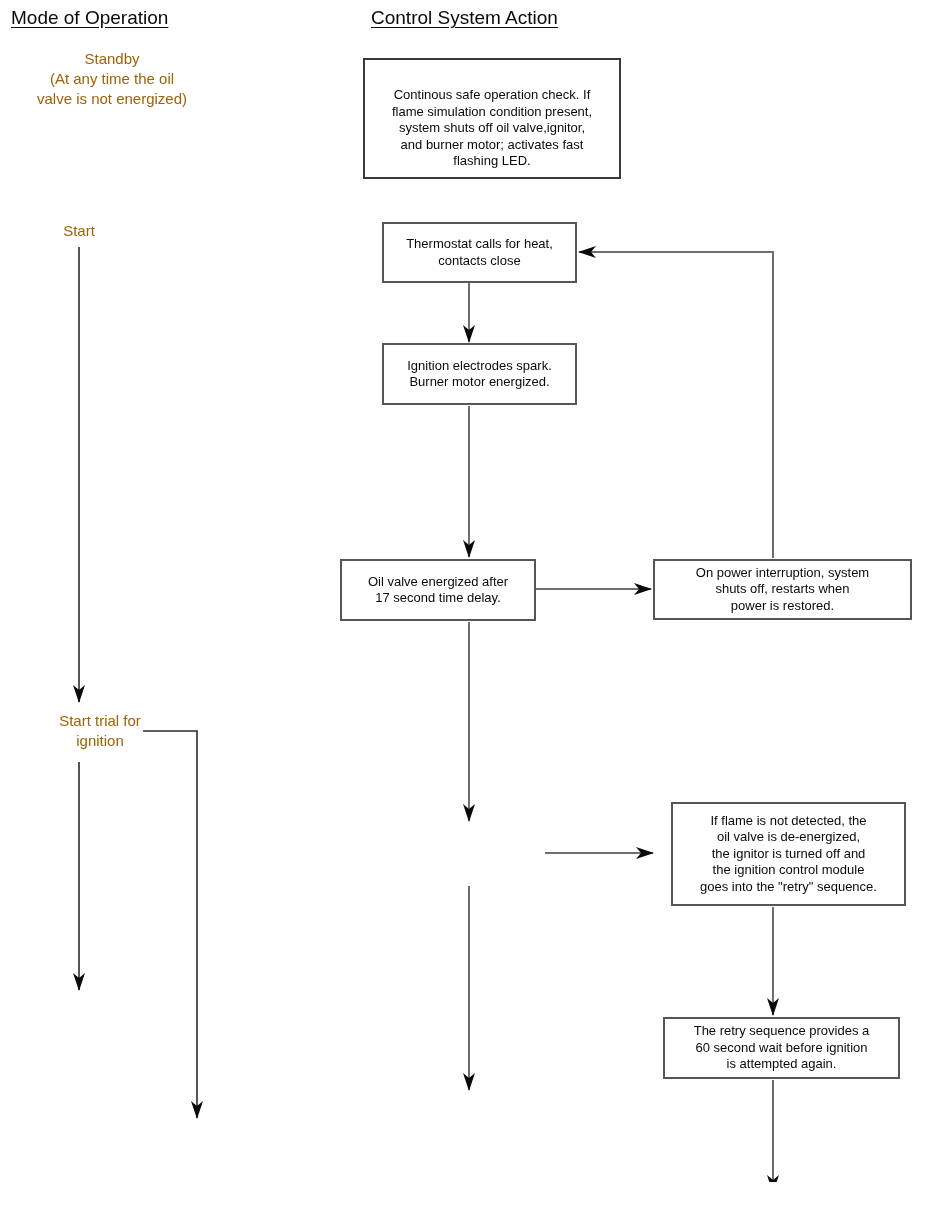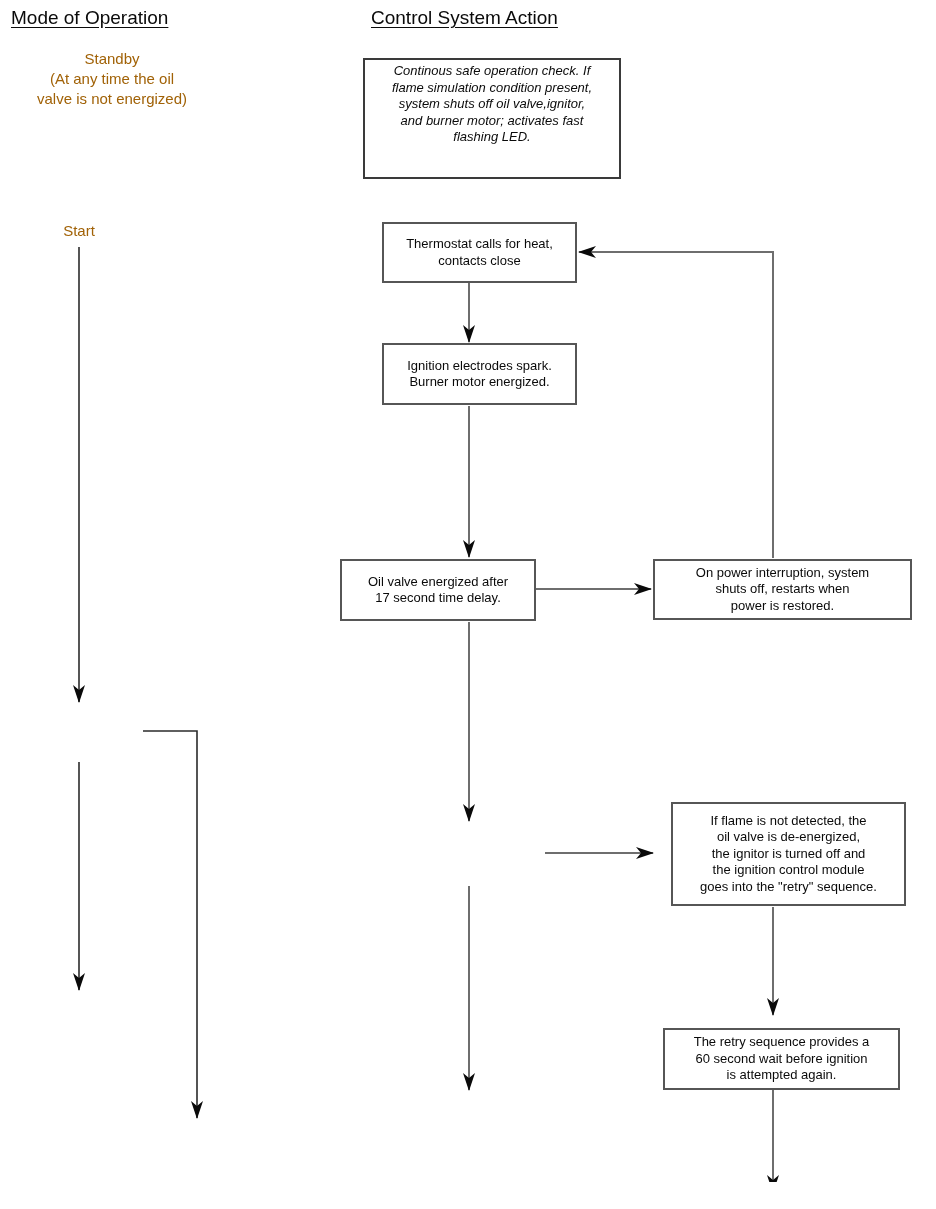--- a/index.html
+++ b/index.html
@@ -42,23 +42,22 @@
     justify-content: center;
     text-align: center;
     font-size: 13px;
     line-height: 16.5px;
     white-space: pre-line;
     color: #0a0a0a;
     padding: 2px 6px;
   }
   .box.top-align {
     align-items: flex-start;
-    padding-top: 3px;
+    padding-top: 27px;
     border-color: #3a3a3a;
-    font-style: italic;
   }
   .connectors {
     position: absolute;
     left: 0;
     top: 0;
     width: 936px;
     height: 1209px;
     pointer-events: none;
   }
   .connectors line, .connectors polyline {
@@ -101,37 +100,39 @@
     <line x1="773" y1="1080" x2="773" y2="1192" marker-end="url(#arrow)"></line>
   </svg>
 
   <div class="header" style="left:11px; top:7px;">Mode of Operation</div>
   <div class="header" style="left:371px; top:7px;">Control System Action</div>
 
   <div class="label" style="left:12px; top:49px; width:200px;">Standby
 (At any time the oil
 valve is not energized)</div>
   <div class="label" style="left:39px; top:221px; width:80px;">Start</div>
+  <div class="label" style="left:30px; top:711px; width:140px;">Start trial for
+ignition</div>
 
   <div class="box top-align" style="left:363px; top:58px; width:258px; height:121px;">Continous safe operation check. If
 flame simulation condition present,
 system shuts off oil valve,ignitor,
 and burner motor; activates fast
 flashing LED.</div>
   <div class="box" style="left:382px; top:222px; width:195px; height:61px;">Thermostat calls for heat,
 contacts close</div>
   <div class="box" style="left:382px; top:343px; width:195px; height:62px;">Ignition electrodes spark.
 Burner motor energized.</div>
   <div class="box" style="left:340px; top:559px; width:196px; height:62px;">Oil valve energized after
 17 second time delay.</div>
   <div class="box" style="left:653px; top:559px; width:259px; height:61px;">On power interruption, system
 shuts off, restarts when
 power is restored.</div>
   <div class="box" style="left:671px; top:802px; width:235px; height:104px;">If flame is not detected, the
 oil valve is de-energized,
 the ignitor is turned off and
 the ignition control module
 goes into the "retry" sequence.</div>
-  <div class="box" style="left:663px; top:1017px; width:237px; height:62px;margin-top:11px;">The retry sequence provides a
+  <div class="box" style="left:663px; top:1017px; width:237px; height:62px;">The retry sequence provides a
 60 second wait before ignition
 is attempted again.</div>
 
 </div>
 
 </body></html>

